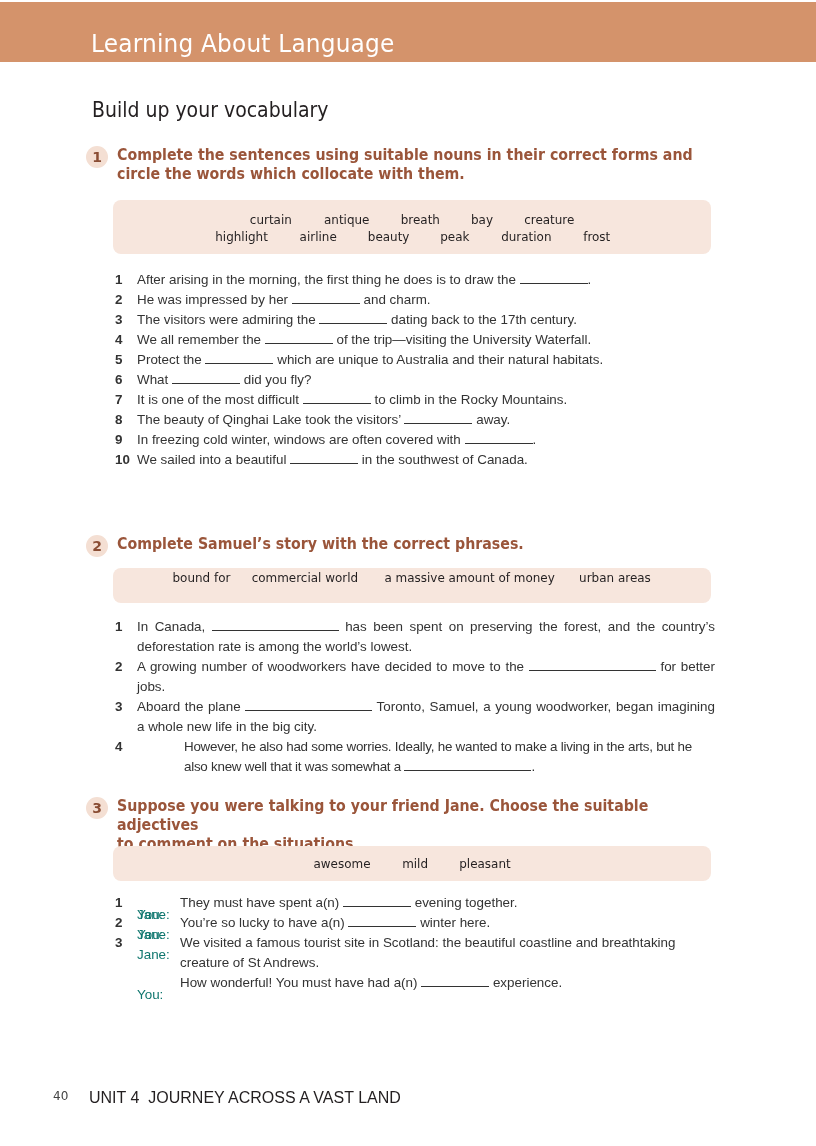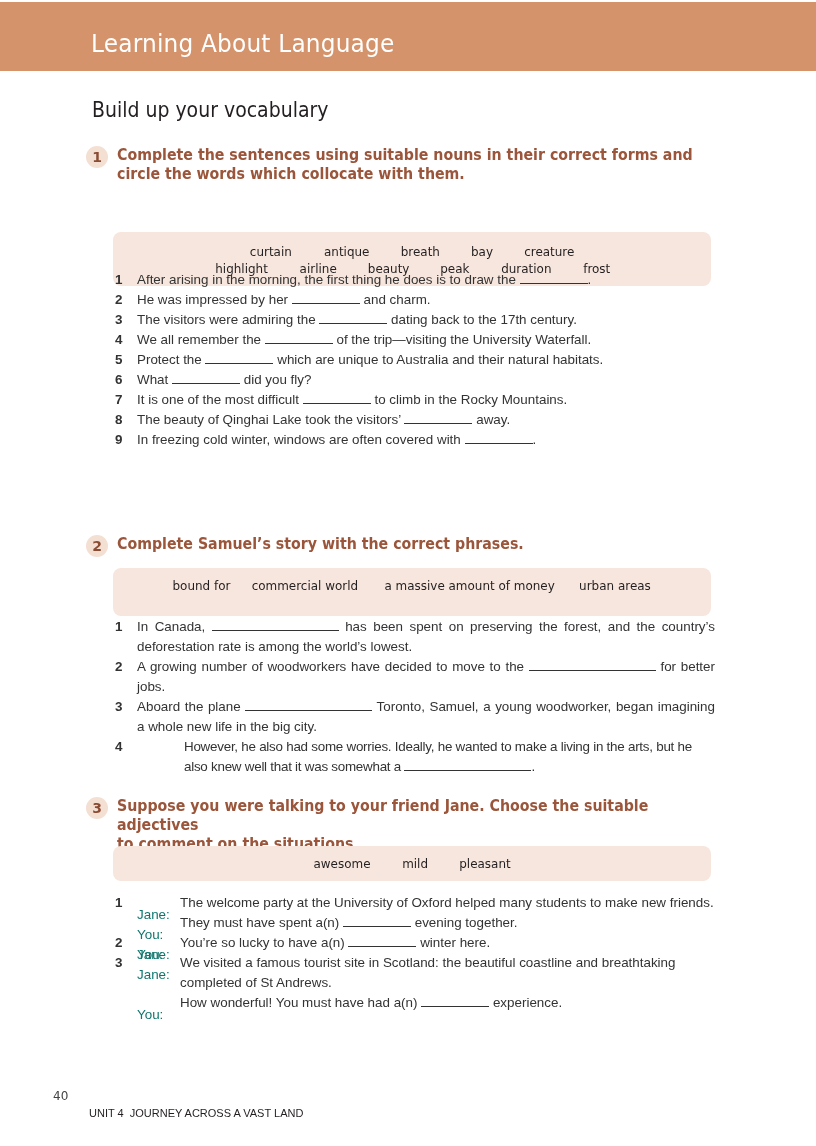--- a/index.html
+++ b/index.html
@@ -1,20 +1,20 @@
 <!DOCTYPE html>
 <html><head>
 <meta charset="utf-8">
 <style>
   * { box-sizing: border-box; margin: 0; padding: 0; }
   html, body { width: 816px; height: 1146px; background: #ffffff; }
   body { position: relative; overflow: hidden; font-family: "Liberation Sans", sans-serif; color: #333333; }
 
   .top-bar {
-    position: absolute; left: 0; top: 2px; width: 816px; height: 69px;
+    position: absolute; left: 0; top: 2px; width: 816px; height: 60px;
     background: #d4936b;
   }
   .top-bar-title {
     position: absolute; left: 91px; top: 27px;
     font-family: "DejaVu Sans", sans-serif; font-size: 25px; color: #ffffff;
     letter-spacing: 0.2px; transform: scaleX(0.93); transform-origin: left center;
   }
 
   .section-title {
     position: absolute; left: 92px; top: 98px;
@@ -51,40 +51,40 @@
   .blank { display: inline-block; border-bottom: 1px solid #333; vertical-align: baseline; height: 10px; }
   .b9 { width: 68px; }
   .b16 { width: 127px; }
 
   .dialog .row { position: relative; padding-left: 65px; }
   .dialog .speaker { position: absolute; left: 22px; top: 12px; font-weight: normal; color: #0f766e; }
   .dialog .num { position: absolute; left: 0; top: 0; font-weight: bold; }
 
   .footer { position: absolute; top: 1089px; left: 53px; font-size: 12px; color: #333; }
   .footer-page { position: absolute; left: 0; top: 0; font-family: "DejaVu Sans", sans-serif; font-size: 12px; color: #444; }
-  .footer-unit { position: absolute; left: 36px; top: 18px; white-space: nowrap; font-size: 11px; color: #231f20; }
+  .footer-unit { position: absolute; left: 36px; top: 0; white-space: nowrap; font-size: 16px; color: #231f20; }
 </style>
 </head>
 <body>
 
 <div class="top-bar">
   <div class="top-bar-title">Learning About Language</div>
 </div>
 
 <div class="section-title">Build up your vocabulary</div>
 
 <div class="exercise-head" style="top:146px; height:40px;">
   <div class="ex-num">1</div>
   <div class="ex-title">
     <div>Complete the sentences using suitable nouns in their correct forms and</div>
     <div>circle the words which collocate with them.</div>
   </div>
 </div>
 
-<div class="word-box" style="top:200px; height:54px; padding-top:11px;margin-top:32px;">
+<div class="word-box" style="top:200px; height:54px; padding-top:11px;">
   <div class="word-row" style="gap:0;">
     <span style="margin:0 14px;">curtain</span>
     <span style="margin:0 14px;">antique</span>
     <span style="margin:0 14px;">breath</span>
     <span style="margin:0 14px;">bay</span>
     <span style="margin:0 14px;">creature</span>
   </div>
   <div class="word-row">
     <span style="margin:0 14px;">highlight</span>
     <span style="margin:0 14px;">airline</span>
@@ -125,28 +125,32 @@
     <span class="item-text"><span>It is one of the most difficult </span><span class="blank b9"></span><span> to climb in the Rocky Mountains.</span></span>
   </div>
   <div class="item">
     <span class="item-num">8</span>
     <span class="item-text"><span>The beauty of Qinghai Lake took the visitors’ </span><span class="blank b9"></span><span> away.</span></span>
   </div>
   <div class="item">
     <span class="item-num">9</span>
     <span class="item-text"><span>In freezing cold winter, windows are often covered with </span><span class="blank b9"></span><span>.</span></span>
   </div>
+  <div class="item">
+    <span class="item-num">10</span>
+    <span class="item-text"><span>We sailed into a beautiful </span><span class="blank b9"></span><span> in the southwest of Canada.</span></span>
+  </div>
 </div>
 
 <div class="exercise-head" style="top:535px; height:24px;">
   <div class="ex-num">2</div>
   <div class="ex-title">Complete Samuel’s story with the correct phrases.</div>
 </div>
 
-<div class="word-box" style="top:568px; height:48px; padding-top:9px;">
+<div class="word-box" style="top:568px; height:35px; padding-top:1px;">
   <div class="word-row">
     <span style="margin:0 7px;">bound for</span>
     <span style="margin:0 7px;">commercial world</span>
     <span style="margin:0 7px;">a massive amount of money</span>
     <span style="margin:0 7px;">urban areas</span>
   </div>
 </div>
 
 <div class="items" style="top:617px;">
   <div class="item">
@@ -181,40 +185,39 @@
     <span style="margin:0 14px;">mild</span>
     <span style="margin:0 14px;">pleasant</span>
   </div>
 </div>
 
 <div class="items dialog" style="top:893px;">
 
   <div class="row">
     <span class="num">1</span>
     <span class="speaker">Jane:</span>
-    <span>The welcome party at the University of Oxford helped many students to make new friends.</span>
   </div>
   <div class="row">
     <span class="speaker">You:</span>
     <span>They must have spent a(n) </span><span class="blank b9"></span><span> evening together.</span>
   </div>
 
   <div class="row">
     <span class="num">2</span>
     <span class="speaker">Jane:</span>
   </div>
   <div class="row">
     <span class="speaker">You:</span>
     <span>You’re so lucky to have a(n) </span><span class="blank b9"></span><span> winter here.</span>
   </div>
 
   <div class="row">
     <span class="num">3</span>
     <span class="speaker">Jane:</span>
-    <span>We visited a famous tourist site in Scotland: the beautiful coastline and breathtaking completed of St Andrews.</span>
+    <span>We visited a famous tourist site in Scotland: the beautiful coastline and breathtaking creature of St Andrews.</span>
   </div>
   <div class="row">
     <span class="speaker">You:</span>
     <span>How wonderful! You must have had a(n) </span><span class="blank b9"></span><span> experience.</span>
   </div>
 </div>
 
 <div class="footer">
   <span class="footer-page">40</span>
   <span class="footer-unit" style="white-space:pre;">UNIT 4  JOURNEY ACROSS A VAST LAND</span>

